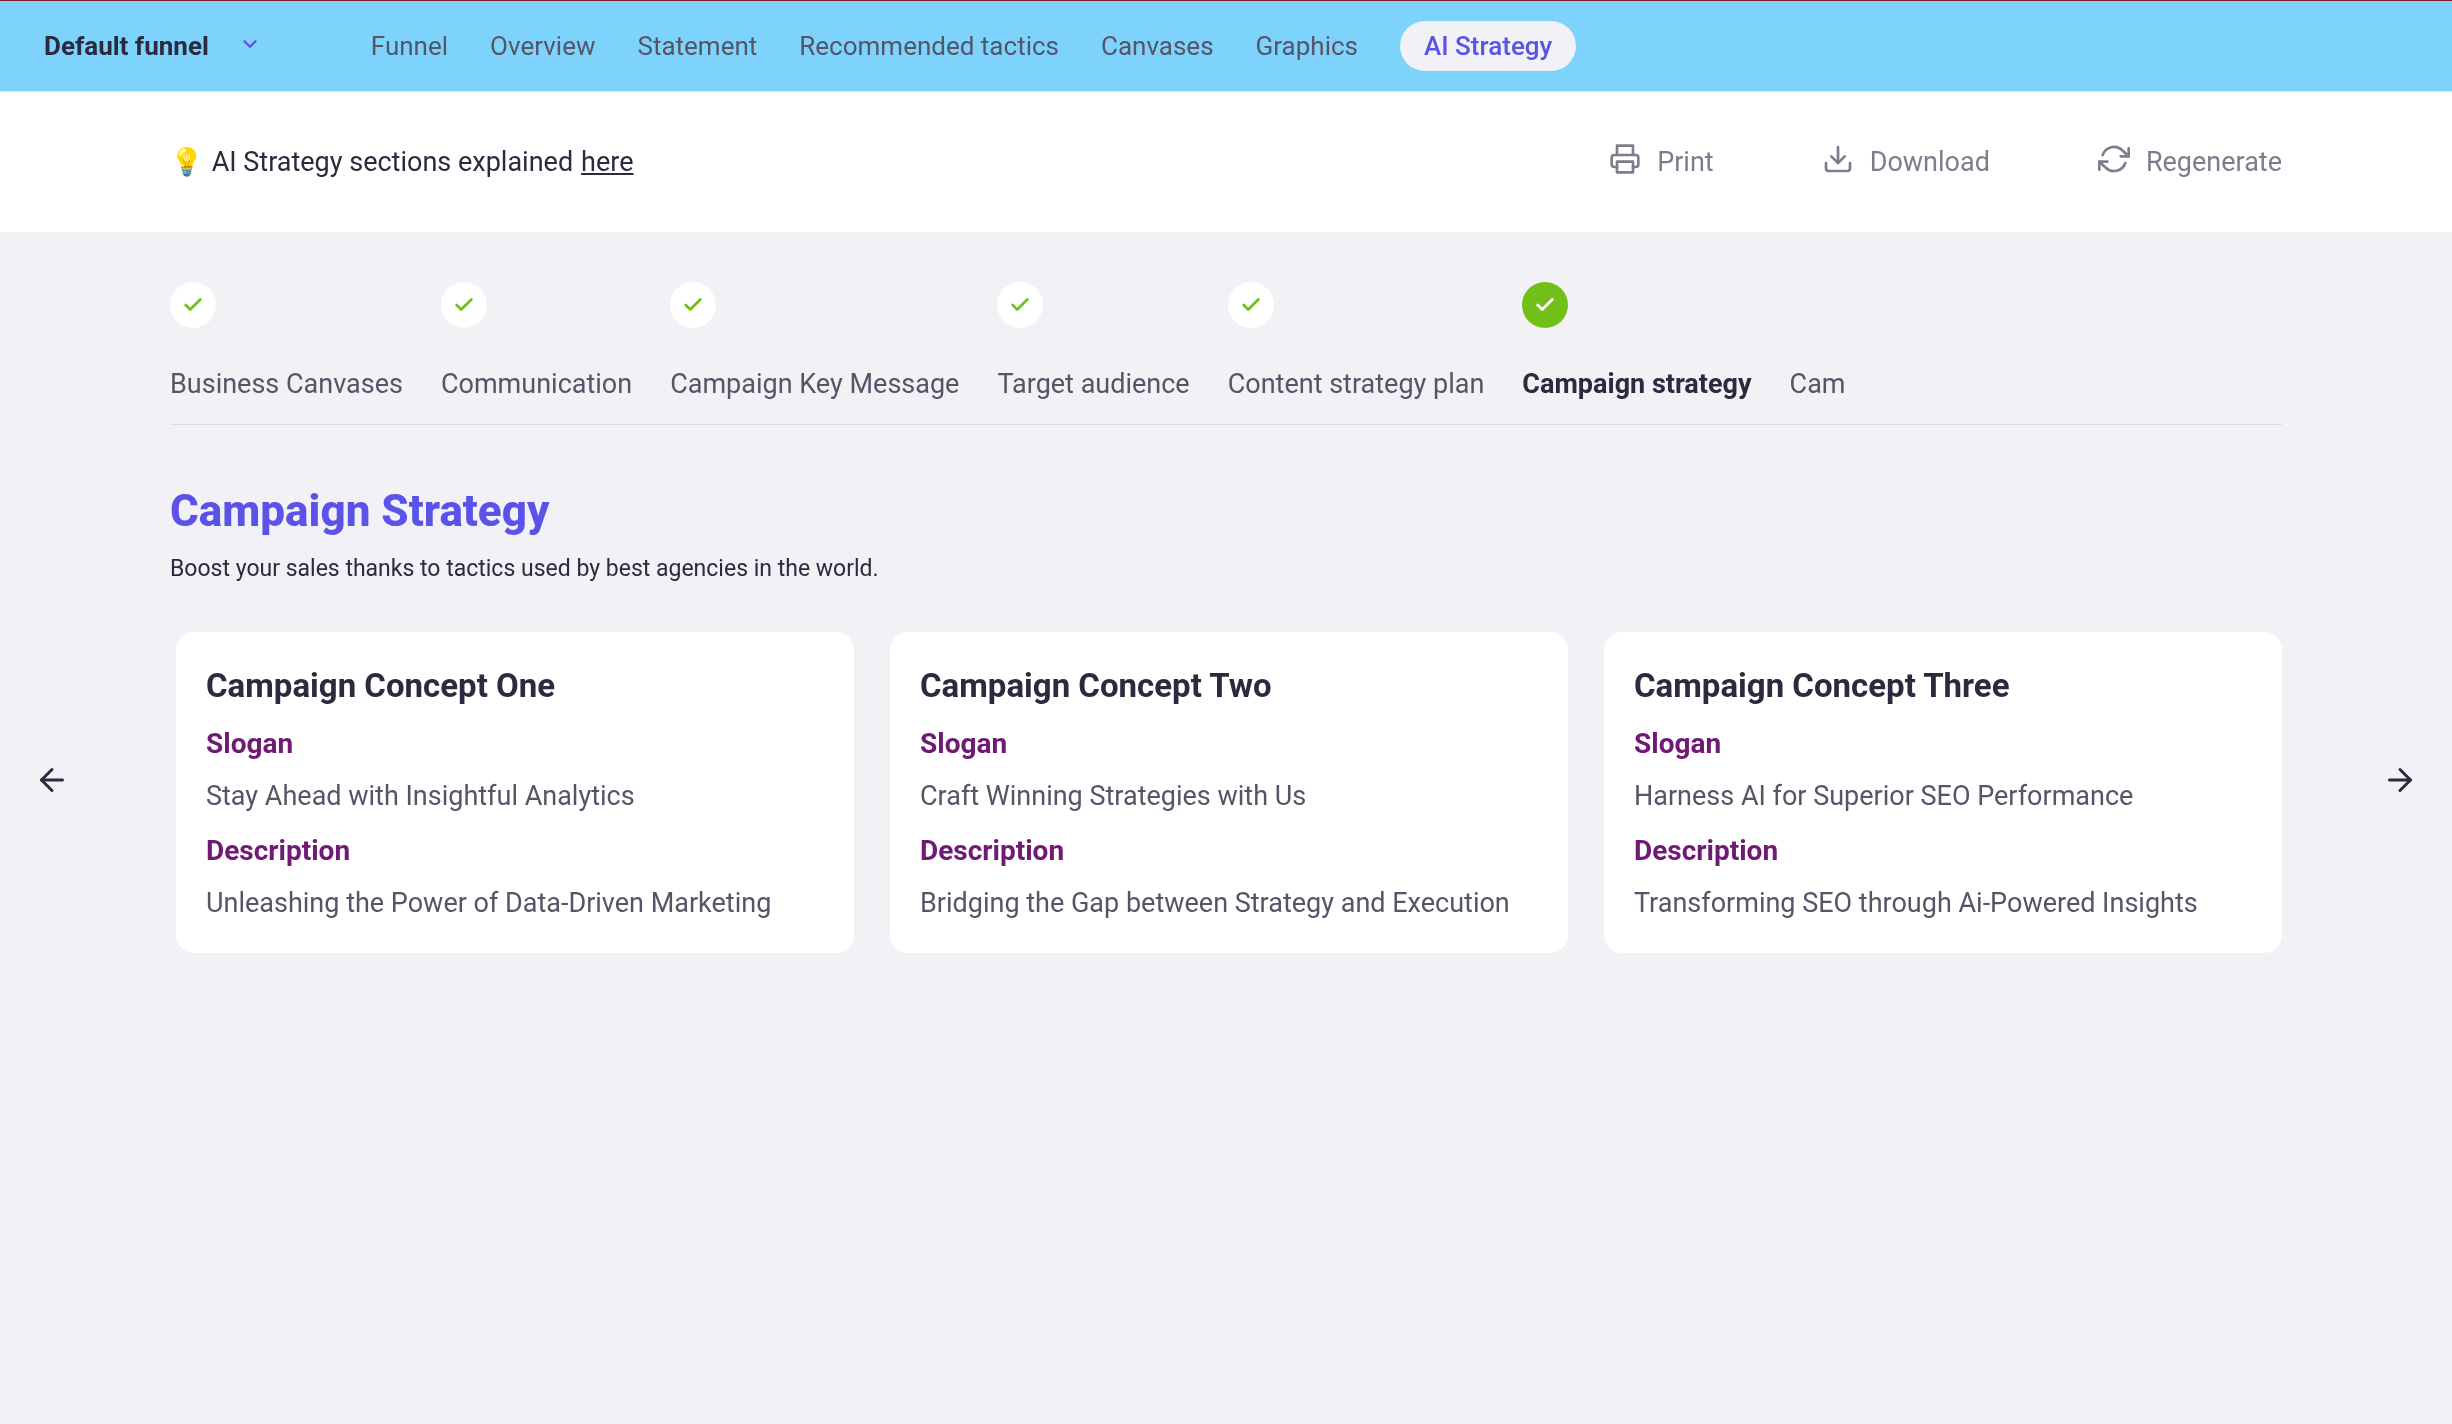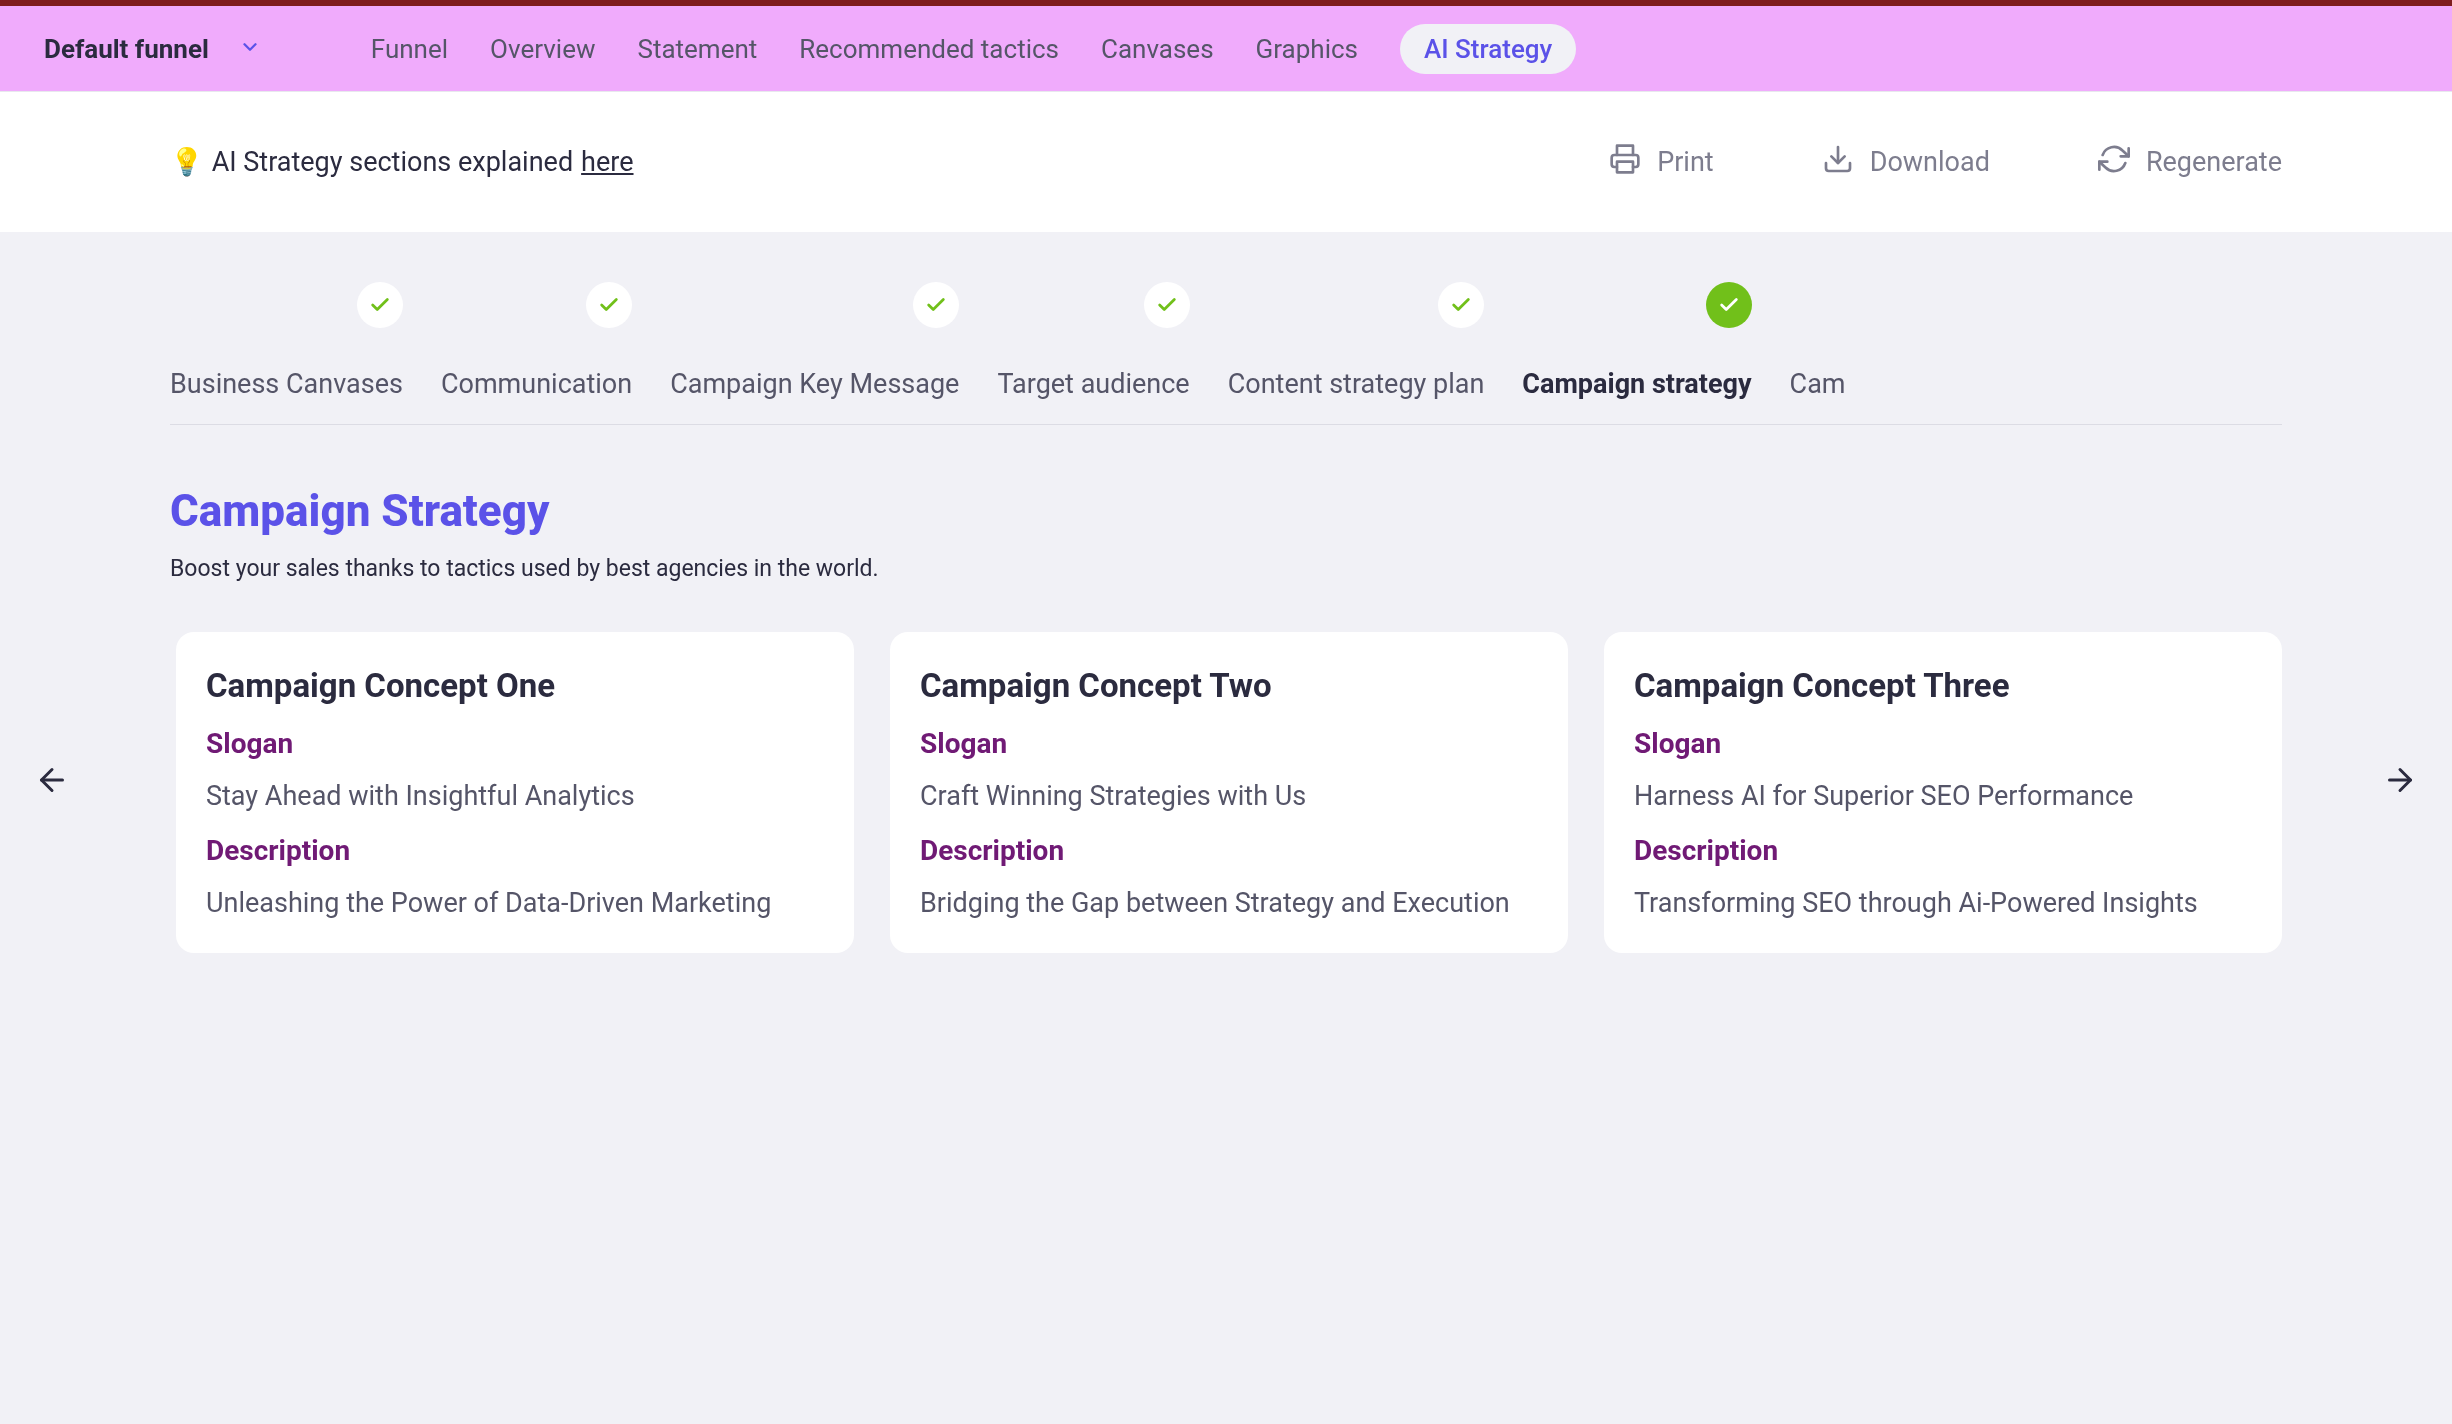--- a/index.html
+++ b/index.html
@@ -16,23 +16,23 @@
   height: 1424px;
   overflow: hidden;
   transform-origin: top left;
 }
 
 .topbar {
   display: flex;
   align-items: center;
   padding: 0 44px;
   height: 92px;
-  border-top: 6px solid #7f1d1d;
+  border-top: 1px solid #7f1d1d;
   border-bottom: 1px solid #e8e8ee;
-  background: #f0abfc;
+  background: #7dd3fc;
 }
 
 .funnel-selector {
   display: flex;
   align-items: center;
   gap: 30px;
   cursor: pointer;
 }
 
 .funnel-label {
@@ -129,21 +129,21 @@
   gap: 38px;
   border-bottom: 1px solid #dcdce4;
   padding-bottom: 24px;
   overflow: hidden;
   white-space: nowrap;
 }
 
 .stage-tab {
   display: flex;
   flex-direction: column;
-  align-items: flex-end;
+  align-items: flex-start;
   gap: 40px;
   cursor: pointer;
 }
 
 .stage-check {
   width: 46px;
   height: 46px;
   border-radius: 50%;
   background: #fff;
   display: flex;

